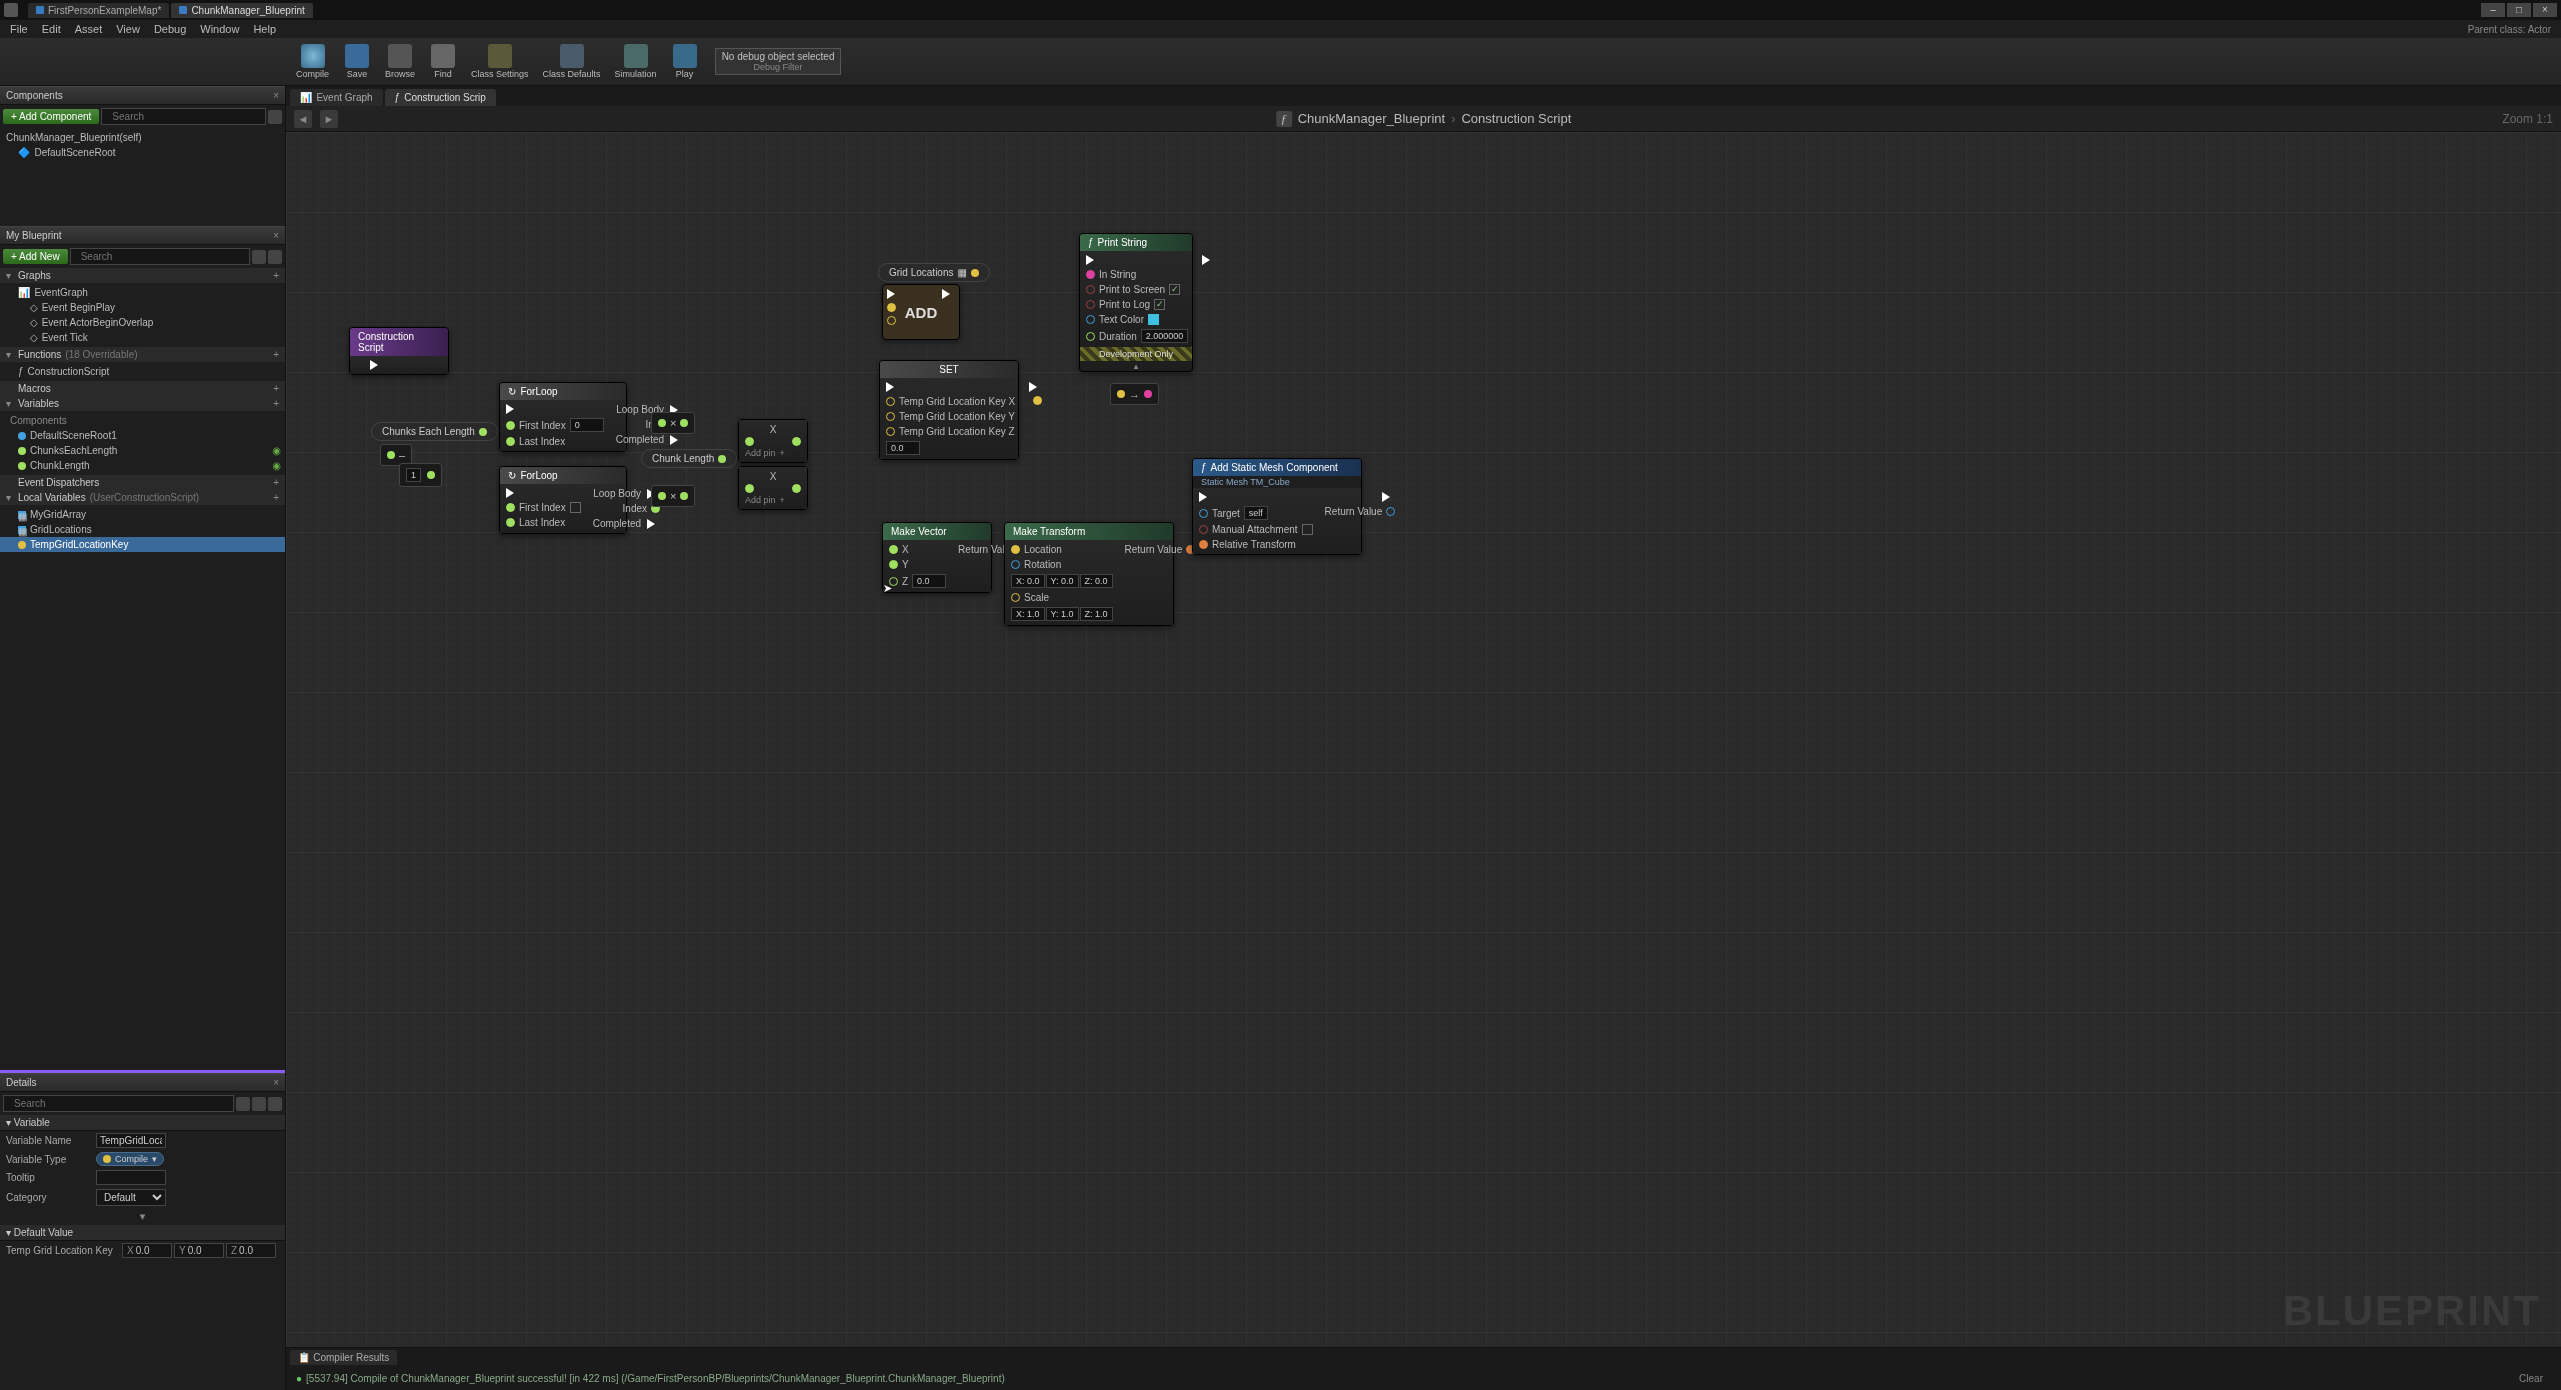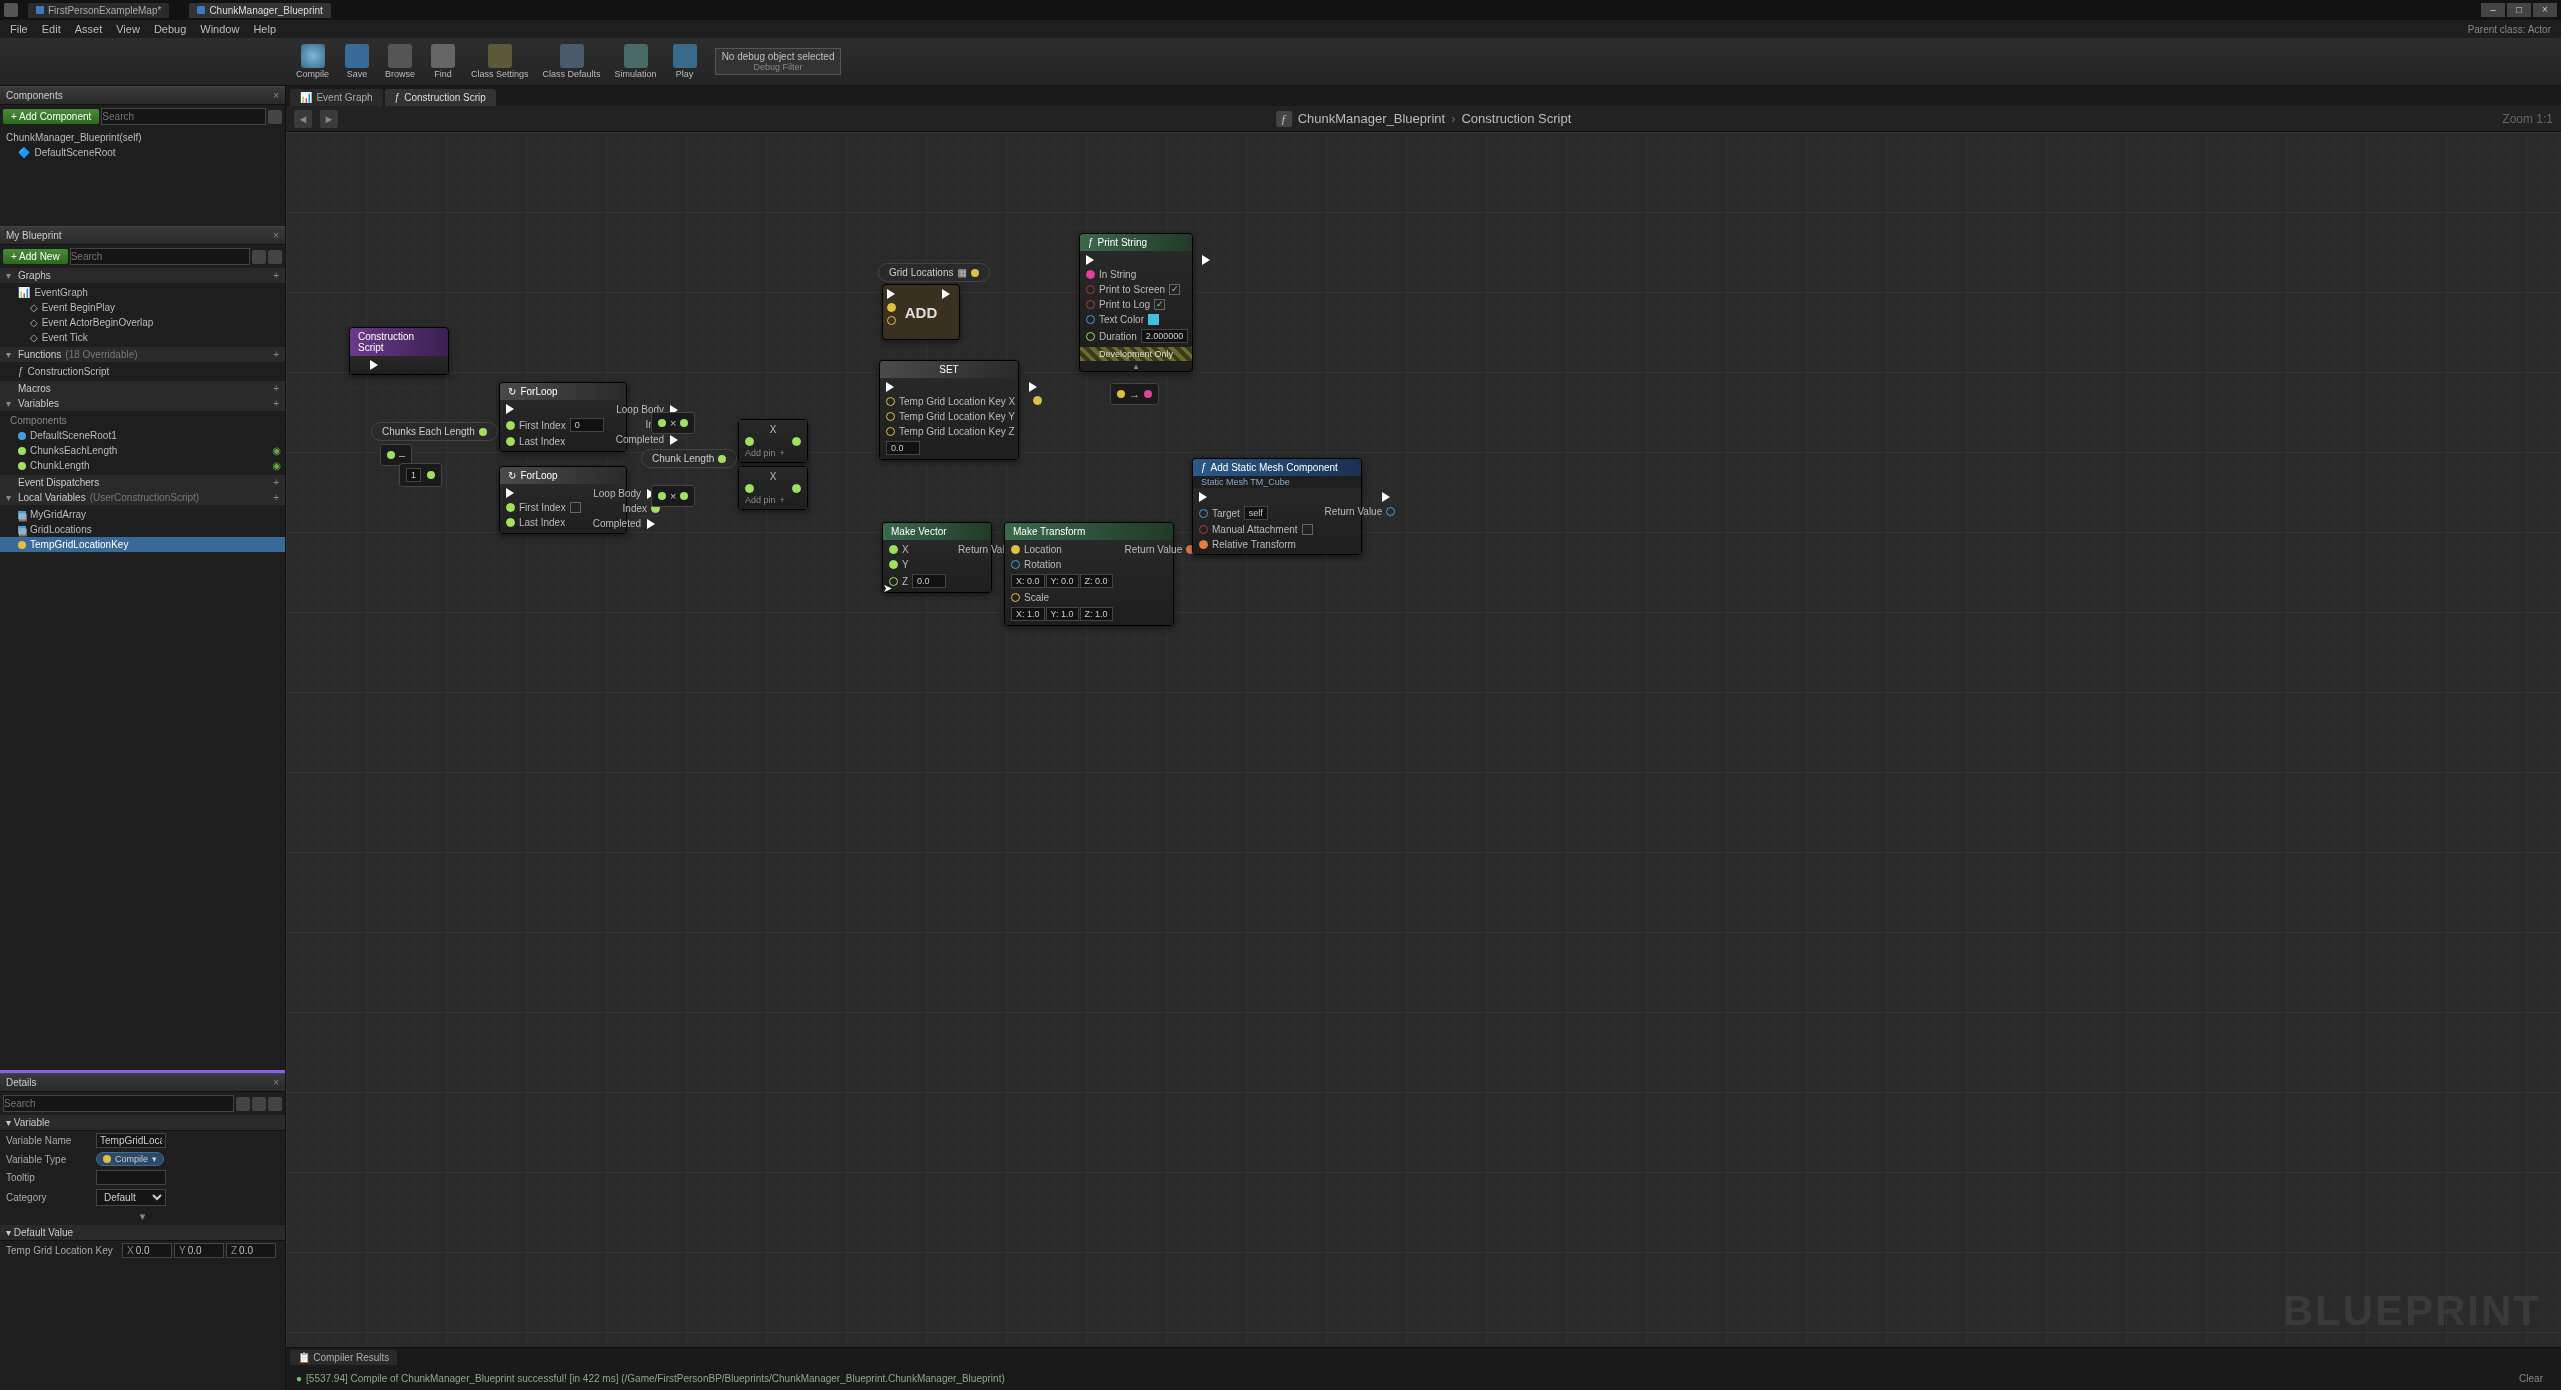--- a/index.html
+++ b/index.html
@@ -2,21 +2,21 @@
 <html><head>
 <meta charset="utf-8">
 <style>
 *{box-sizing:border-box;margin:0;padding:0;font-family:"Segoe UI",Arial,sans-serif;user-select:none}
 html,body{width:100%;height:100%;background:#1a1a1a;color:#c0c0c0;font-size:11px;overflow:hidden}
 .app{display:flex;flex-direction:column;height:100vh}
 
 
 .titlebar{height:20px;background:#121212;display:flex;align-items:center;padding:0 4px;gap:4px}
 .titlebar .logo{width:14px;height:14px;background:#555;border-radius:2px}
-.titlebar .tabs{display:flex;gap:20px;margin-left:6px}
+.titlebar .tabs{display:flex;gap:2px;margin-left:6px}
 .titlebar .tab{background:#2a2a2a;padding:2px 8px;font-size:10px;color:#aaa;border-radius:2px 2px 0 0;display:flex;align-items:center;gap:4px}
 .titlebar .tab.active{background:#333;color:#ddd}
 .titlebar .tab .dot{width:8px;height:8px;background:#3a7ac0;border-radius:1px}
 .winbtns{margin-left:auto;display:flex;gap:2px}
 .winbtns div{width:24px;height:14px;background:#444;color:#ccc;text-align:center;font-size:10px;line-height:14px;cursor:pointer}
 
 
 .menubar{height:18px;background:#1e1e1e;display:flex;align-items:center;padding:0 4px;gap:2px;font-size:11px}
 .menubar span{padding:2px 6px;color:#bbb;cursor:pointer}
 .menubar .right{margin-left:auto;color:#888;font-size:10px}
@@ -37,21 +37,21 @@
 .debugdrop{background:#333;border:1px solid #555;padding:2px 6px;font-size:10px;margin-left:8px;display:flex;flex-direction:column}
 .debugdrop .sub{font-size:9px;color:#888;text-align:center}
 
 
 .main{flex:1;display:flex;min-height:0}
 .leftcol{width:286px;display:flex;flex-direction:column;background:#252525;border-right:1px solid #111}
 .panel-head{background:linear-gradient(#3a3a3a,#2a2a2a);padding:3px 6px;font-size:10px;color:#ccc;display:flex;align-items:center;gap:4px;border-top:1px solid #444;border-bottom:1px solid #111}
 .panel-head .x{margin-left:auto;color:#888;cursor:pointer}
 .addbtn{background:linear-gradient(#4a8a3a,#2a6a1a);color:#fff;padding:2px 8px;font-size:10px;border-radius:2px;display:inline-flex;align-items:center;gap:2px;cursor:pointer}
 .search-row{display:flex;align-items:center;padding:3px;gap:2px;background:#1e1e1e}
-.search-row input{flex:1;background:#151515;border:1px solid #444;color:#aaa;padding:2px 0;font-size:10px}
+.search-row input{flex:1;background:#151515;border:1px solid #444;color:#aaa;padding:2px 10px;font-size:10px}
 .search-row .ico{width:14px;height:14px;background:#444;border-radius:2px;cursor:pointer}
 .tree{padding:2px 0;font-size:10px}
 .tree .item{padding:2px 4px 2px 18px;color:#bbb;cursor:pointer;display:flex;align-items:center;gap:4px}
 .tree .item.sel{background:#3a6a9a;color:#fff}
 .tree .item .dot{width:8px;height:8px;border-radius:50%}
 .cat{background:#2a2a2a;padding:2px 6px;font-size:10px;color:#ccc;display:flex;align-items:center;cursor:pointer}
 .cat .plus{margin-left:auto;color:#888}
 .cat .exp{margin-right:4px;color:#888;width:8px}
 
 

